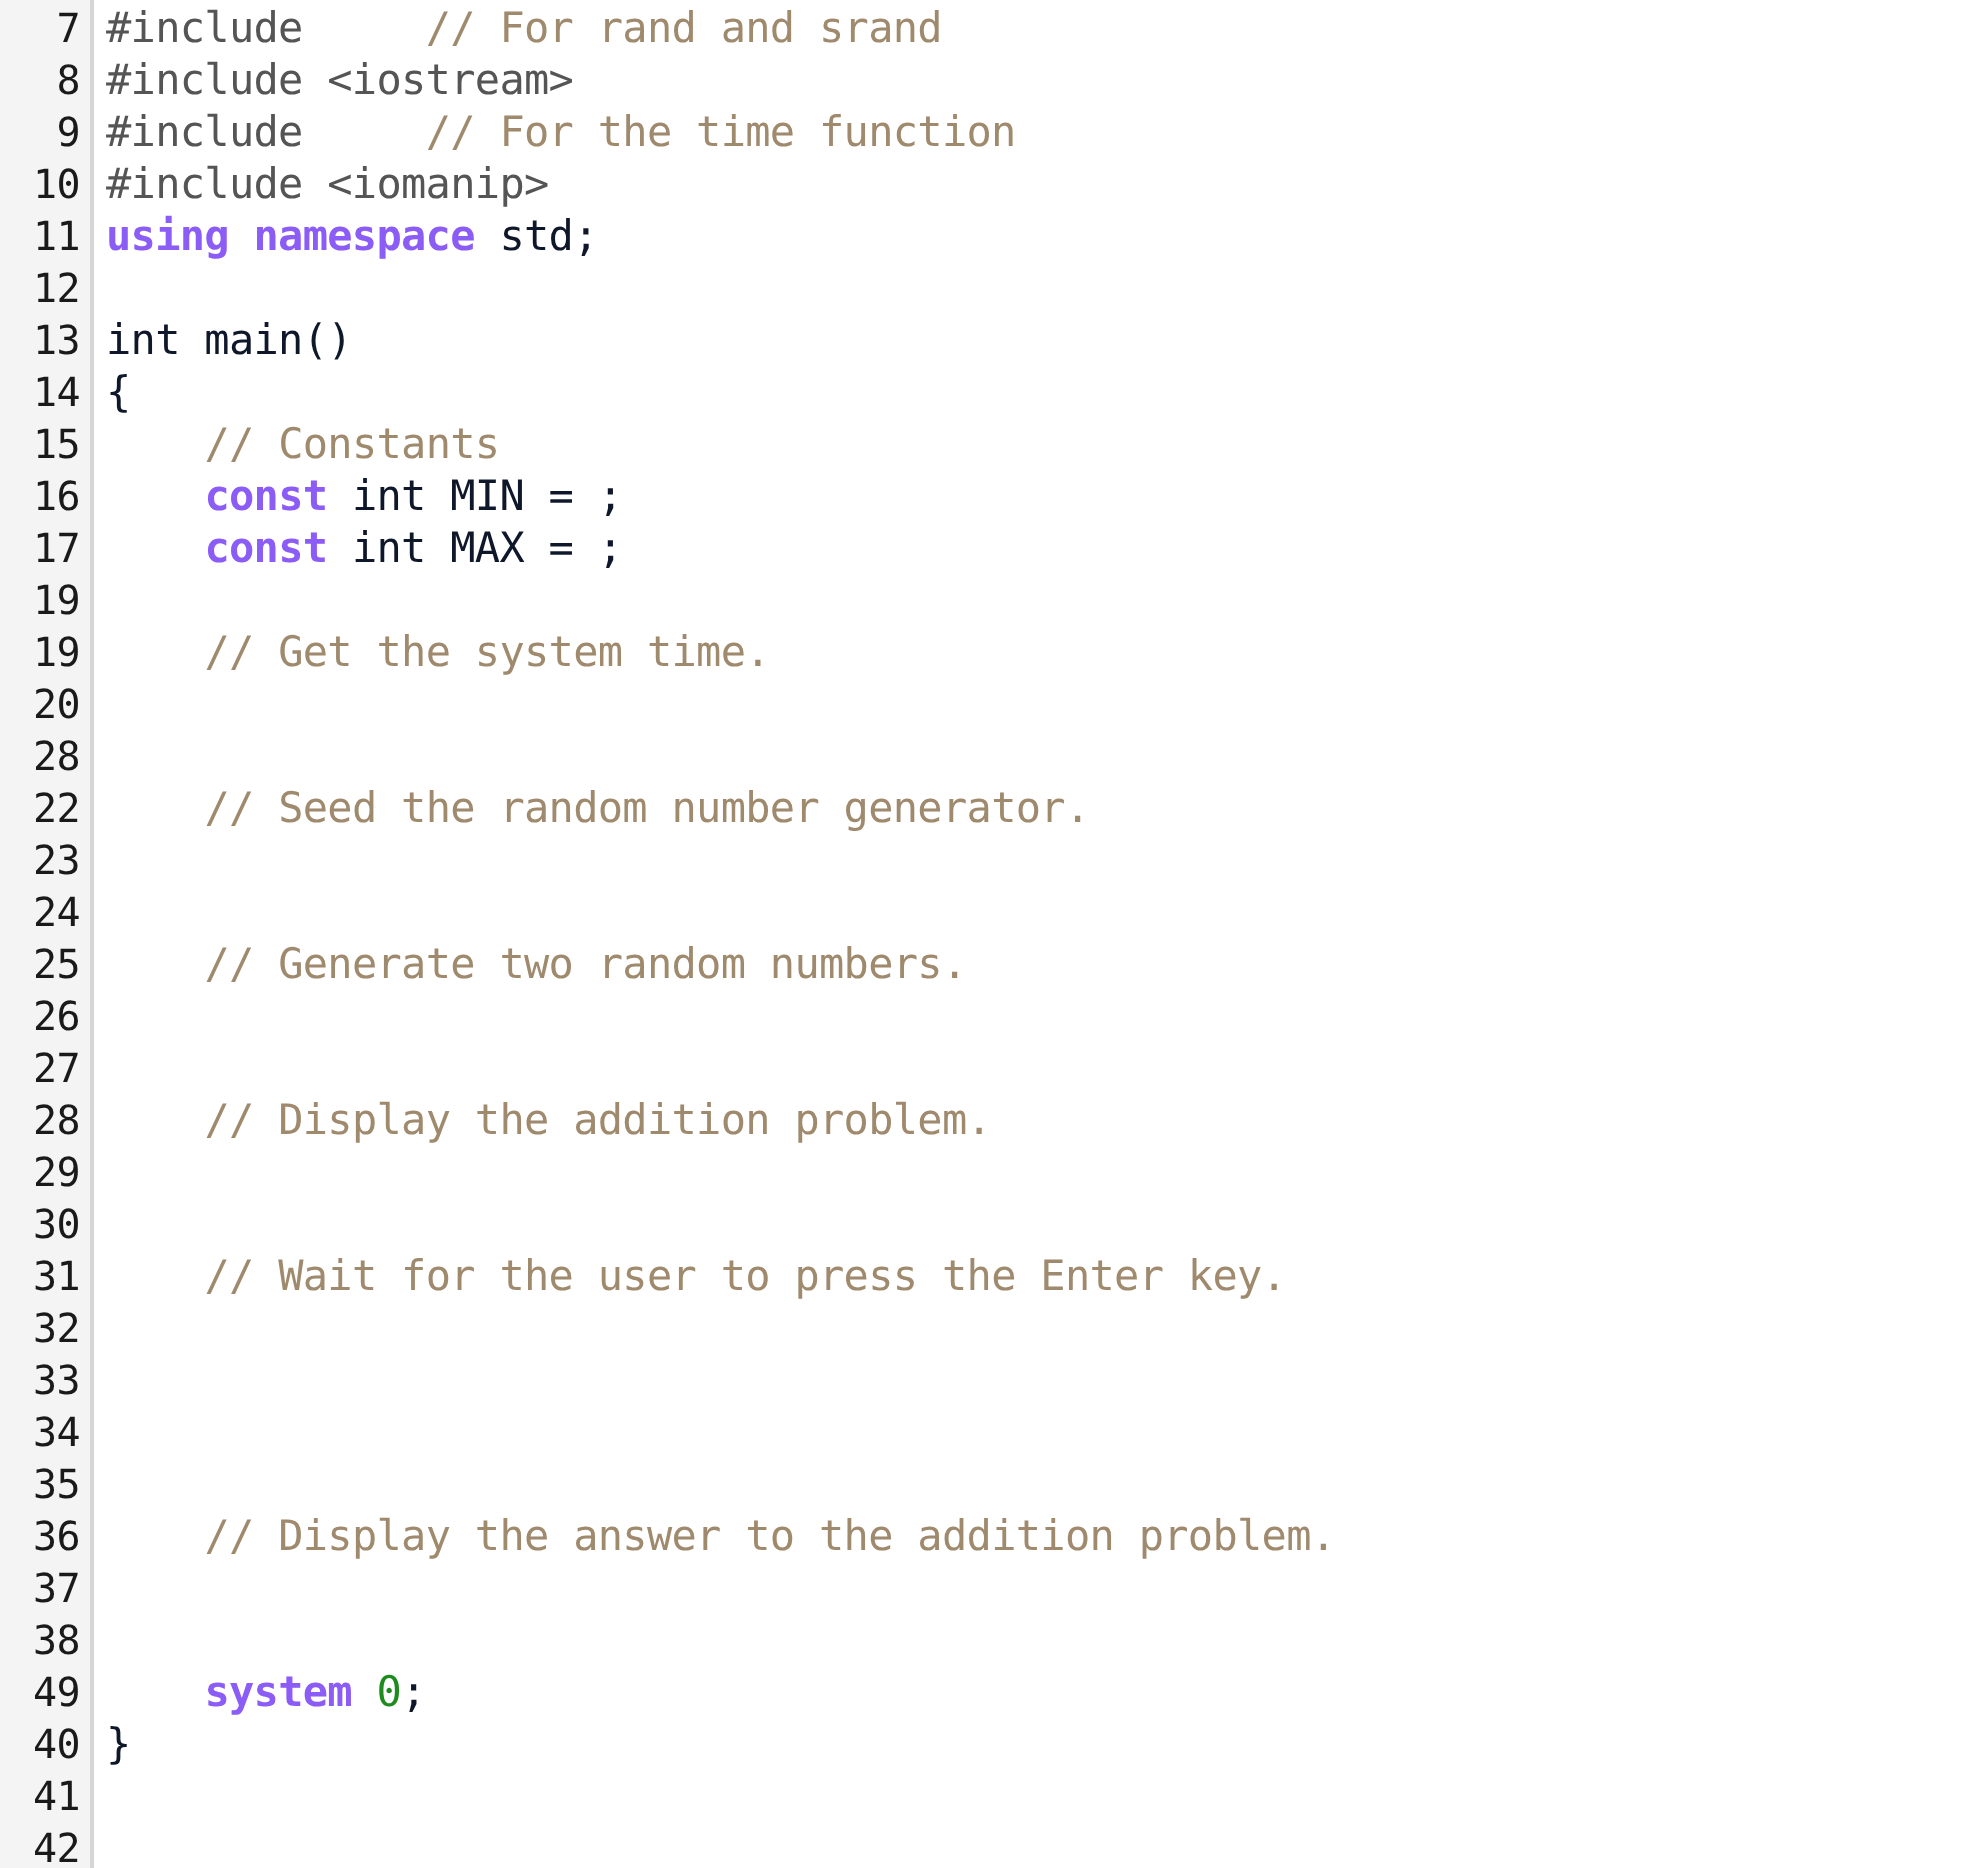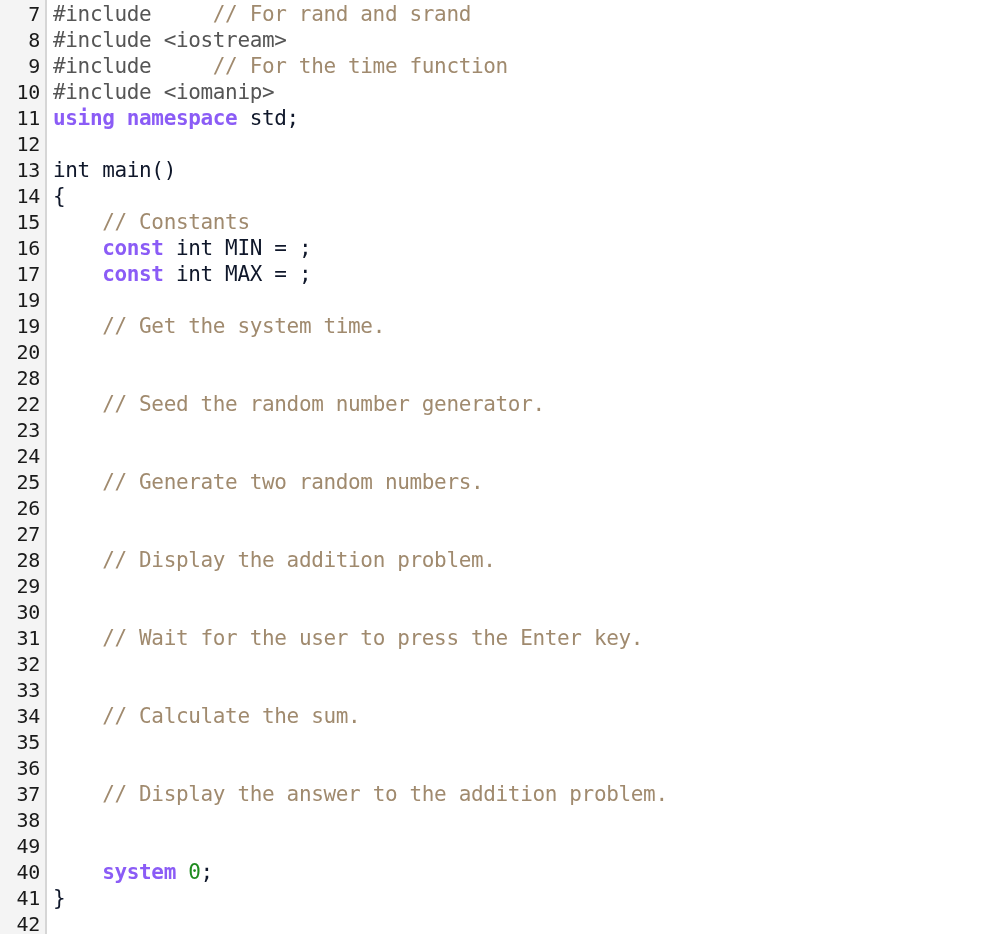--- a/index.html
+++ b/index.html
@@ -138,21 +138,20 @@
       <div class="code-line">&nbsp;</div>
       <div class="code-line"><span class="tok-plain">    </span><span class="tok-comment">// Generate two random numbers.</span></div>
       <div class="code-line">&nbsp;</div>
       <div class="code-line">&nbsp;</div>
       <div class="code-line"><span class="tok-plain">    </span><span class="tok-comment">// Display the addition problem.</span></div>
       <div class="code-line">&nbsp;</div>
       <div class="code-line">&nbsp;</div>
       <div class="code-line"><span class="tok-plain">    </span><span class="tok-comment">// Wait for the user to press the Enter key.</span></div>
       <div class="code-line">&nbsp;</div>
       <div class="code-line">&nbsp;</div>
-      <div class="code-line"><span class="tok-plain">    </span><span class="tok-comment">// Calculate the sum.</span></div>
       <div class="code-line">&nbsp;</div>
       <div class="code-line">&nbsp;</div>
       <div class="code-line"><span class="tok-plain">    </span><span class="tok-comment">// Display the answer to the addition problem.</span></div>
       <div class="code-line">&nbsp;</div>
       <div class="code-line">&nbsp;</div>
       <div class="code-line"><span class="tok-plain">    </span><span class="tok-keyword">system</span><span class="tok-plain"> </span><span class="tok-number">0</span><span class="tok-plain">;</span></div>
       <div class="code-line"><span class="tok-plain">}</span></div>
       <div class="code-line">&nbsp;</div>
     </div>
 

